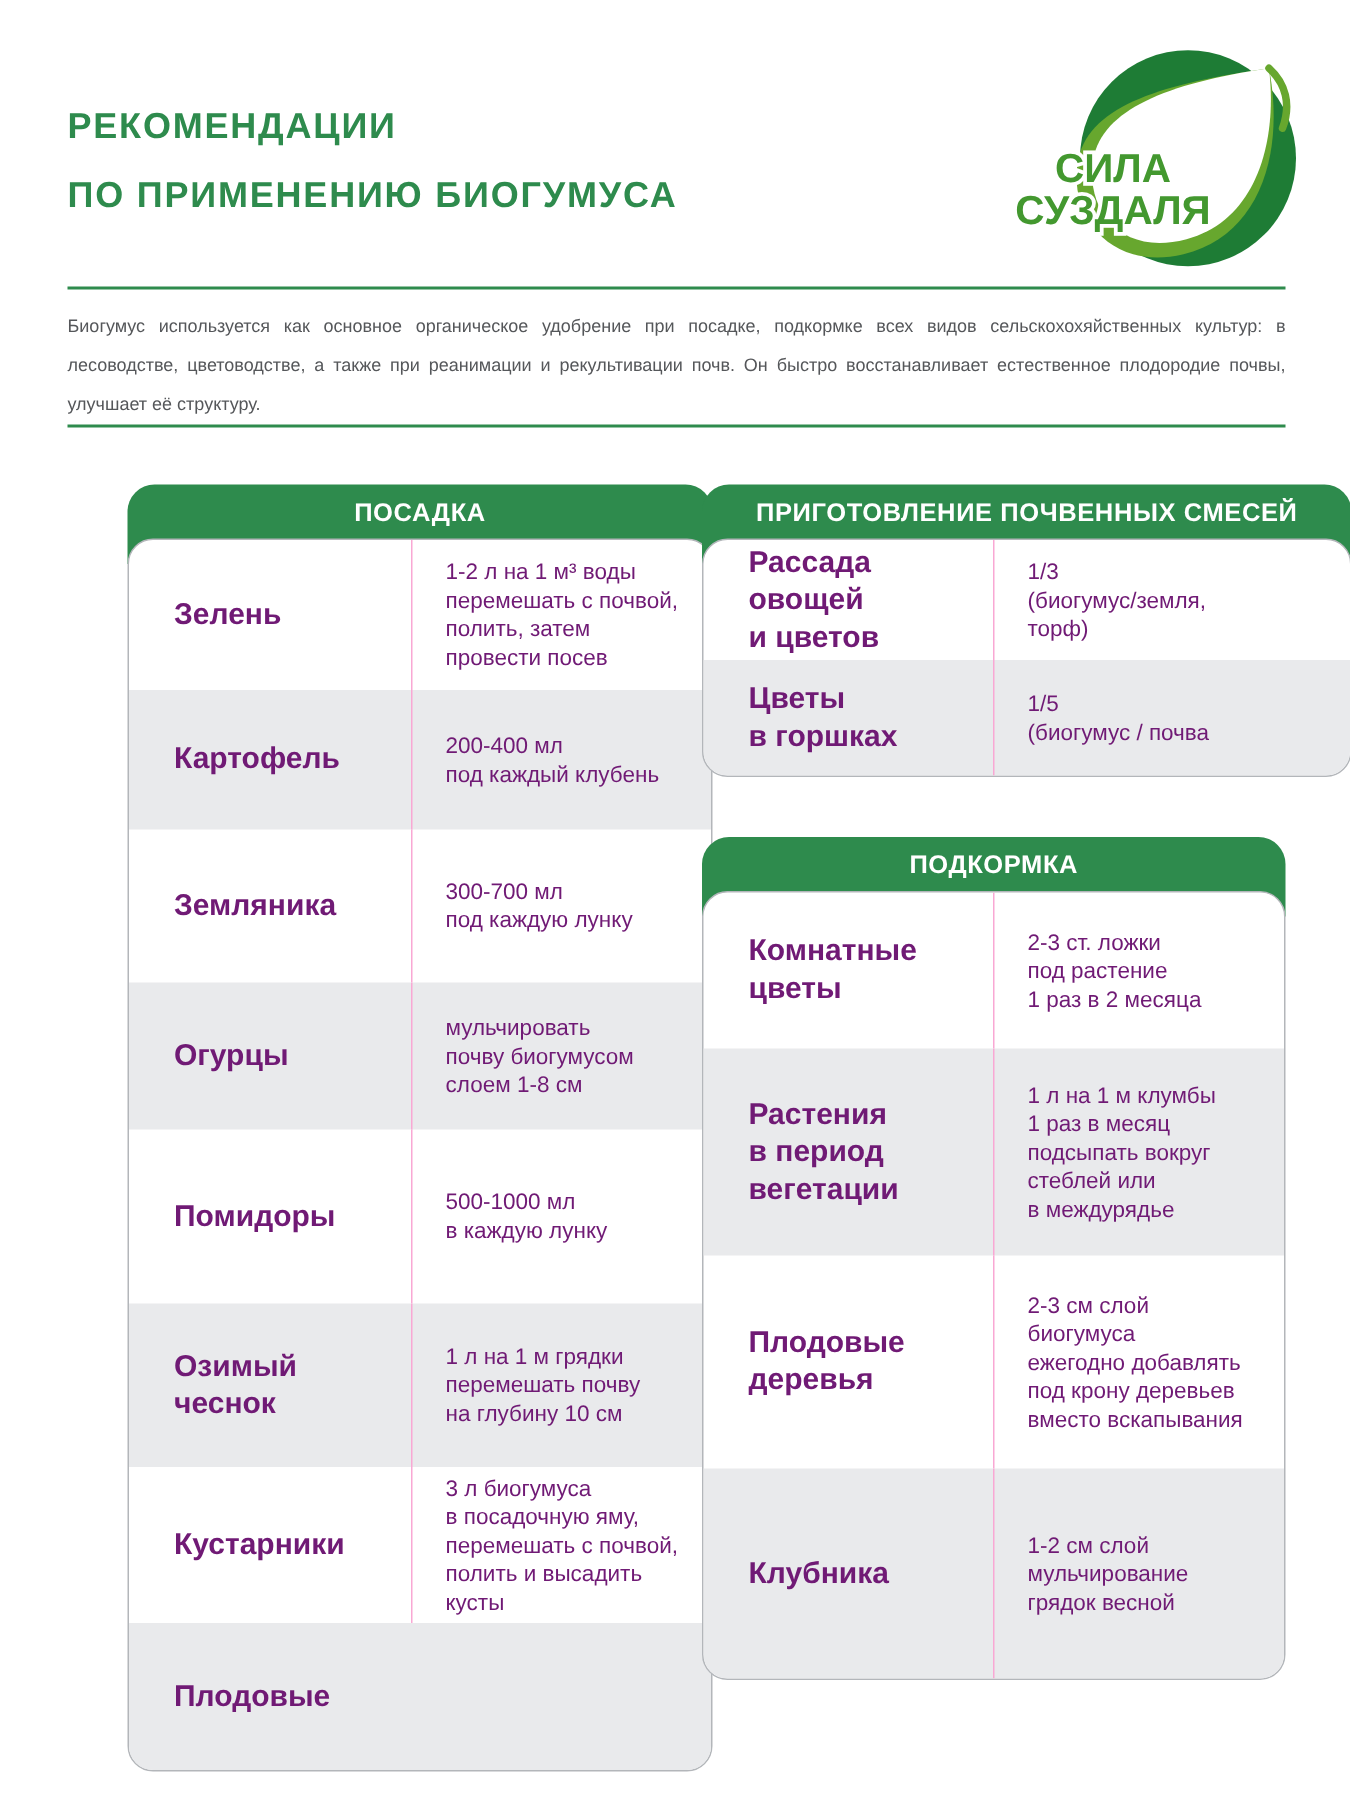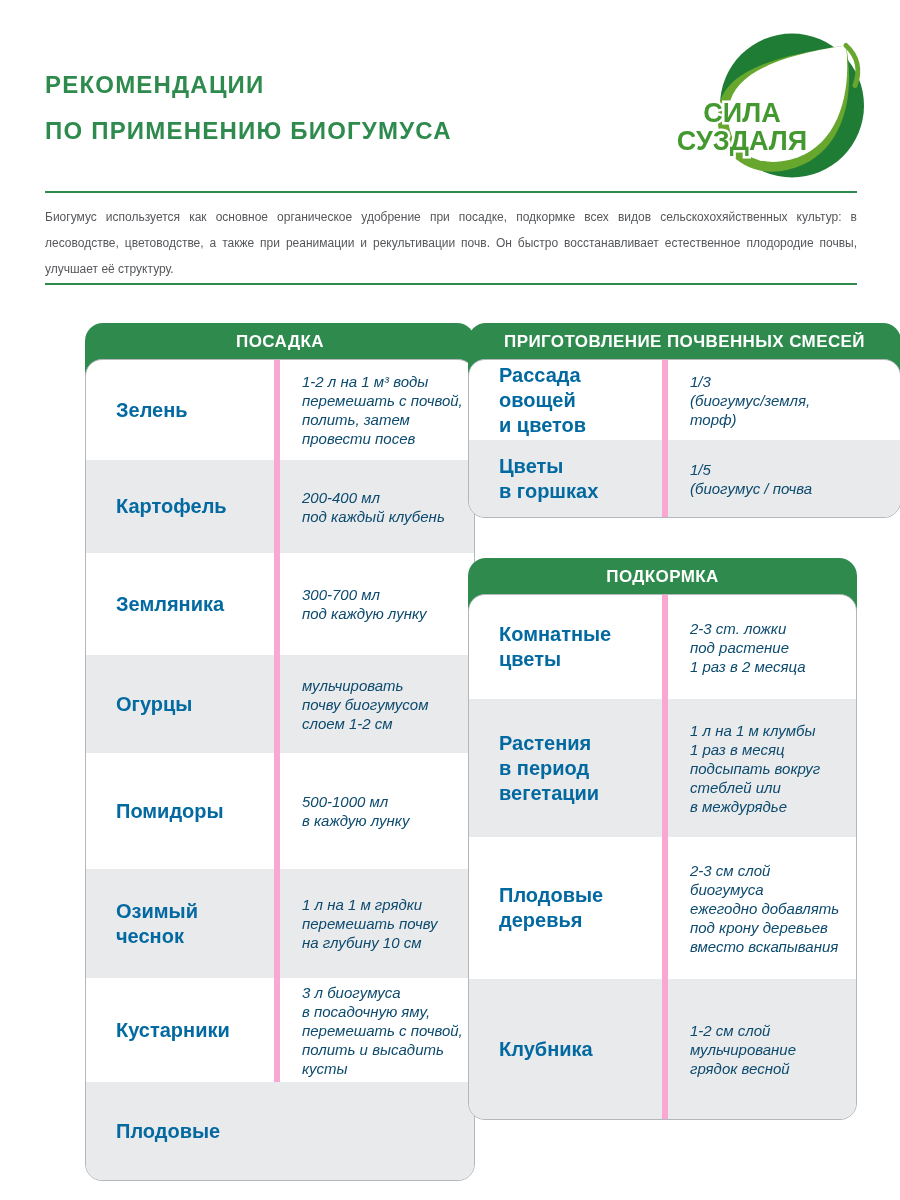--- a/index.html
+++ b/index.html
@@ -27,24 +27,24 @@
   .table { position:absolute; }
   .table-header { position:relative; background:#2e8b4d; border-radius:18px 18px 0 0;
                   height:53px; display:flex; justify-content:center; align-items:flex-start;
                   padding-top:9px; color:#ffffff; font-weight:bold; font-size:17px;
                   letter-spacing:0.4px; }
   .table-body { position:relative; margin-top:-17px; background:#ffffff; border-radius:17px;
                 border:1px solid #b3b6ba; overflow:hidden; display:flex; flex-direction:column; }
   .row { display:flex; flex:none; }
   .row.alt { background:#e9eaec; }
   .cell { display:flex; align-items:center; white-space:pre-line; }
-  .cell.label { padding-left:30px; font-weight:bold; font-size:20px; color:#0369a1;
+  .cell.label { padding-left:30px; font-weight:bold; font-size:20px; color:#701a75;
                 line-height:25px; flex:none; }
-  .cell.value { flex:1; border-left:6px solid #f9a8d4; padding:10px 8px 10px:22px;
-                padding:10px 8px 10px 22px; font-size:15px; color:#0c4a6e; line-height:19px;font-style:italic; }
+  .cell.value { flex:1; border-left:1px solid #f9a8d4; padding:10px 8px 10px:22px;
+                padding:10px 8px 10px 22px; font-size:15px; color:#701a75; line-height:19px; }
 
   .t0 { left:45px;  top:323px; width:390px;margin-left:40px; }
   .t1 { left:468px; top:323px; width:433px; }
   .t2 { left:468px; top:558px; width:389px; }
   .t0 .cell.label { width:188px; }
   .t1 .cell.label, .t2 .cell.label { width:193px; }
 
   .t0 .row:nth-child(1){height:100px} .t0 .row:nth-child(2){height:93px}
   .t0 .row:nth-child(3){height:102px} .t0 .row:nth-child(4){height:98px}
   .t0 .row:nth-child(5){height:116px} .t0 .row:nth-child(6){height:109px}
@@ -99,21 +99,21 @@
       </div>
       <div class="row">
         <div class="cell label">Земляника</div>
         <div class="cell value">300-700 мл
 под каждую лунку</div>
       </div>
       <div class="row alt">
         <div class="cell label">Огурцы</div>
         <div class="cell value">мульчировать
 почву биогумусом
-слоем 1-2 см</div>
+слоем 1-8 см</div>
       </div>
       <div class="row">
         <div class="cell label">Помидоры</div>
         <div class="cell value">500-1000 мл
 в каждую лунку</div>
       </div>
       <div class="row alt">
         <div class="cell label">Озимый
 чеснок</div>
         <div class="cell value">1 л на 1 м грядки

